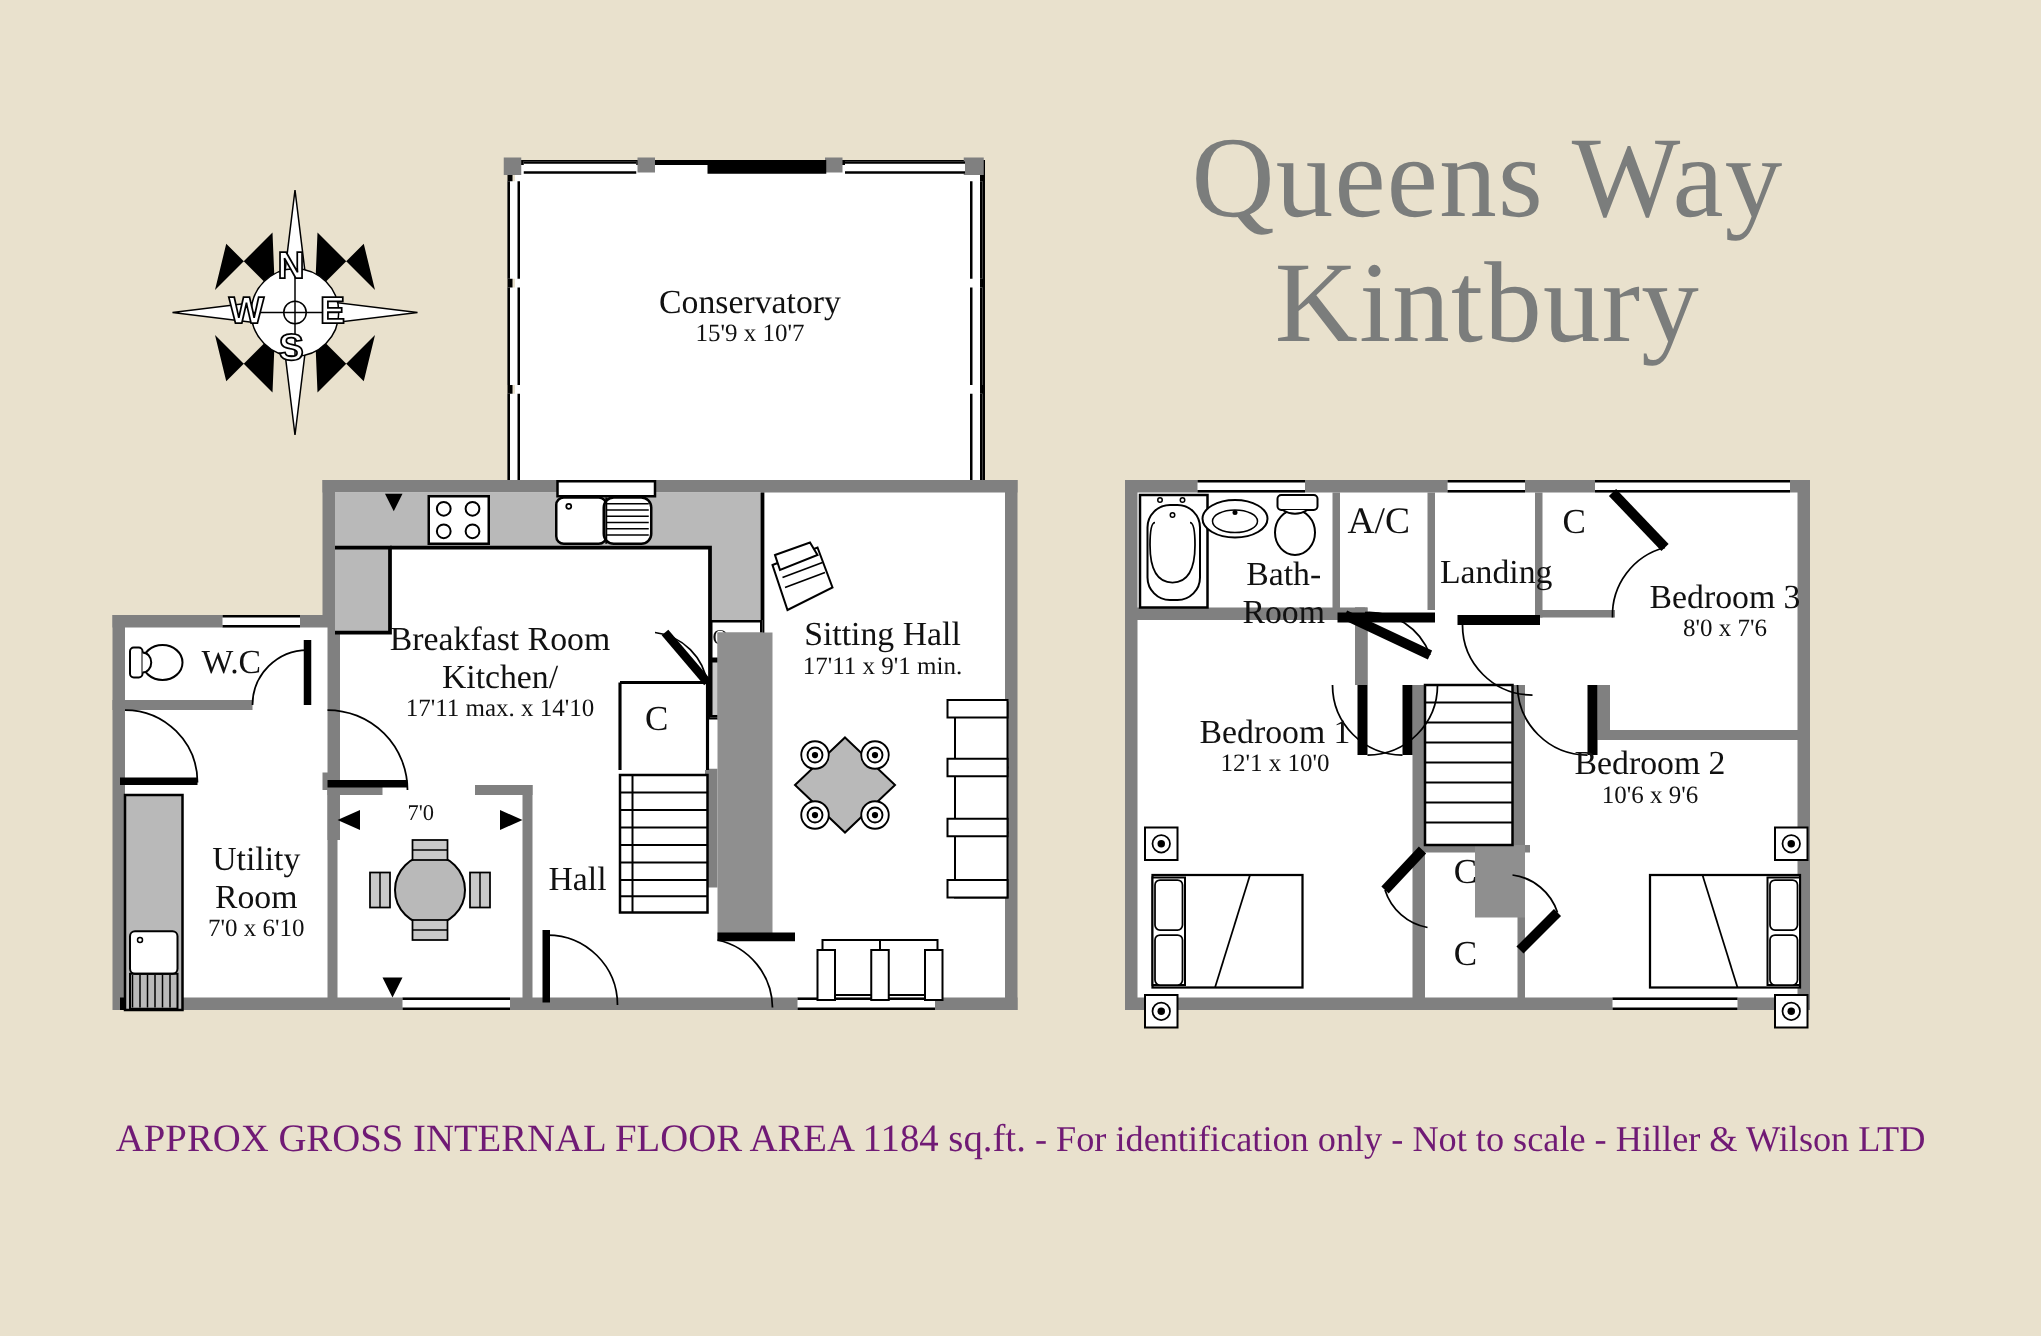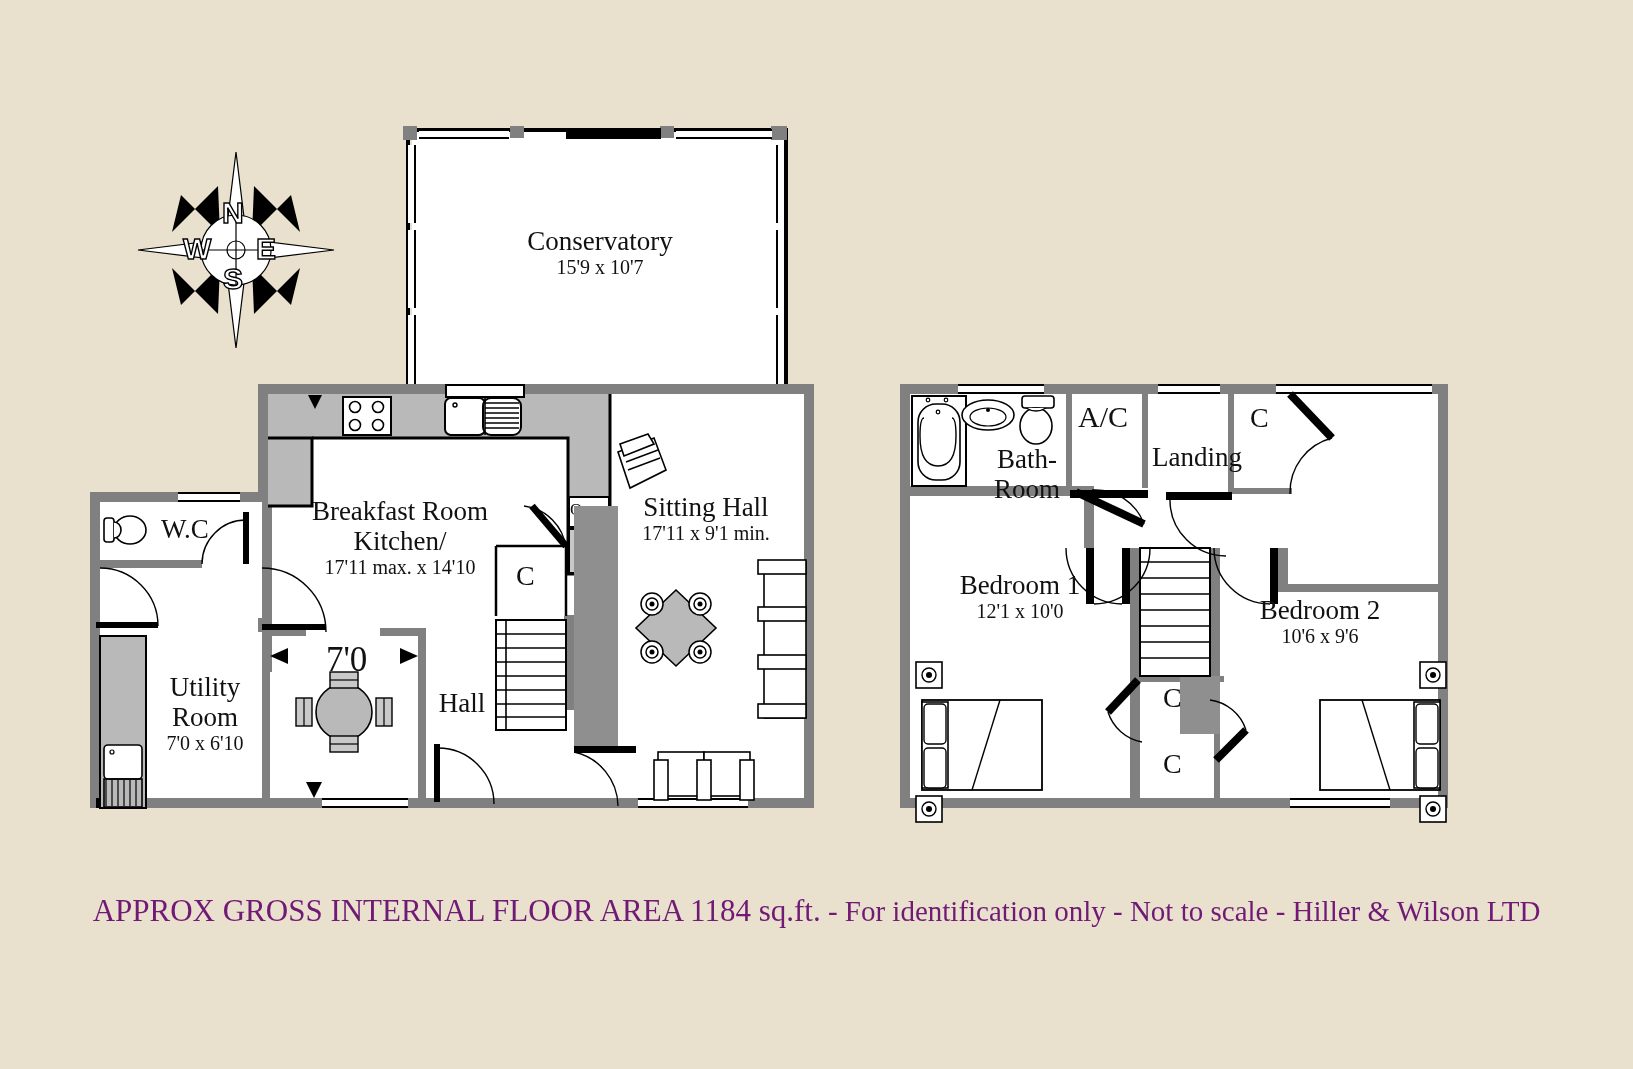--- a/index.html
+++ b/index.html
@@ -65,21 +65,21 @@
     font-family: "Liberation Serif", "DejaVu Serif", serif;
   }
   .tiny-label {
     position: absolute;
     font-size: 16px;
     color: #111;
     font-family: "Liberation Serif", "DejaVu Serif", serif;
   }
   .dim-label {
     position: absolute;
-    font-size: 35px;
+    font-size: 18px;
     color: #111;
     font-family: "Liberation Serif", "DejaVu Serif", serif;
   }
 
   
   .floor { position: absolute; }
   .wall  { position: absolute; background: #808080; }
   .wallk { position: absolute; background: #000; }   
   .room  { position: absolute; background: #ffffff; }
   .counter { position: absolute; background: #b9b9b9; border: 0; }
@@ -95,20 +95,24 @@
     box-sizing: border-box;
   }
   .blackbar { position: absolute; background: #000; }
   svg.overlay { position: absolute; left: 0; top: 0; overflow: visible; }
 </style>
 </head>
 <body>
 
 <div id="page">
 
+  <div id="title-block">
+    <div id="title-line1">Queens Way</div>
+    <div id="title-line2">Kintbury</div>
+  </div>
 
   <svg class="overlay" width="1633" height="1069" viewBox="0 0 1633 1069" style="z-index:5">
     <g transform="translate(236,250)">
 
       <polygon points="-16,-16 -55,-55 -64,-18 -18,-64" fill="#000"></polygon>
       <polygon points="16,-16 55,-55 64,-18 18,-64" fill="#000"></polygon>
       <polygon points="-16,16 -55,55 -64,18 -18,64" fill="#000"></polygon>
       <polygon points="16,16 55,55 64,18 18,64" fill="#000"></polygon>
 
       <polygon points="0,-98 12,0 -12,0" fill="#fff" stroke="#000" stroke-width="1.2"></polygon>
@@ -530,20 +534,24 @@
     </div>
 
     <div class="cup-label" style="left:198px;top:400px;font-size:30px;">A/C</div>
 
     <div class="room-label" style="left:252px;top:442px;width:130px;">
       <span class="nm">Landing</span>
     </div>
 
     <div class="cup-label" style="left:370px;top:402px;">C</div>
 
+    <div class="room-label" style="left:425px;top:462px;width:150px;">
+      <span class="nm">Bedroom 3</span>
+      <span class="dim">8'0 x 7'6</span>
+    </div>
 
     <div class="room-label" style="left:50px;top:570px;width:180px;">
       <span class="nm">Bedroom 1</span>
       <span class="dim">12'1 x 10'0</span>
     </div>
 
     <div class="room-label" style="left:350px;top:595px;width:180px;text-align:center;">
       <span class="nm">Bedroom 2</span>
       <span class="dim">10'6 x 9'6</span>
     </div>

